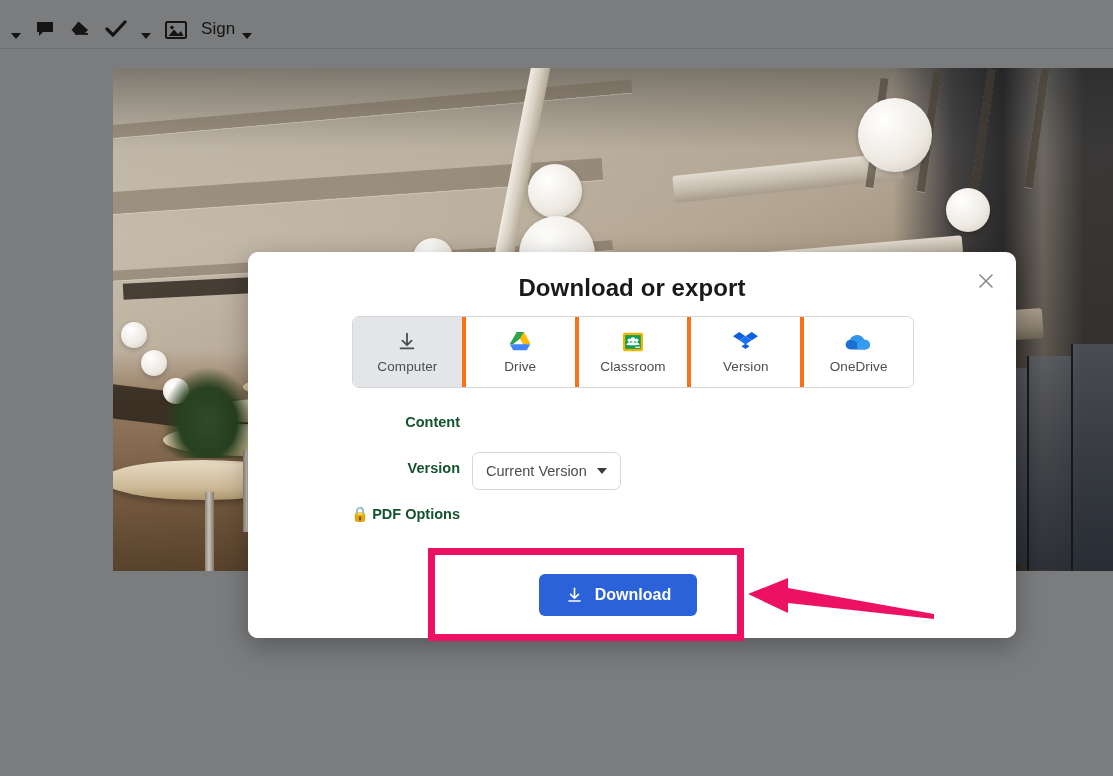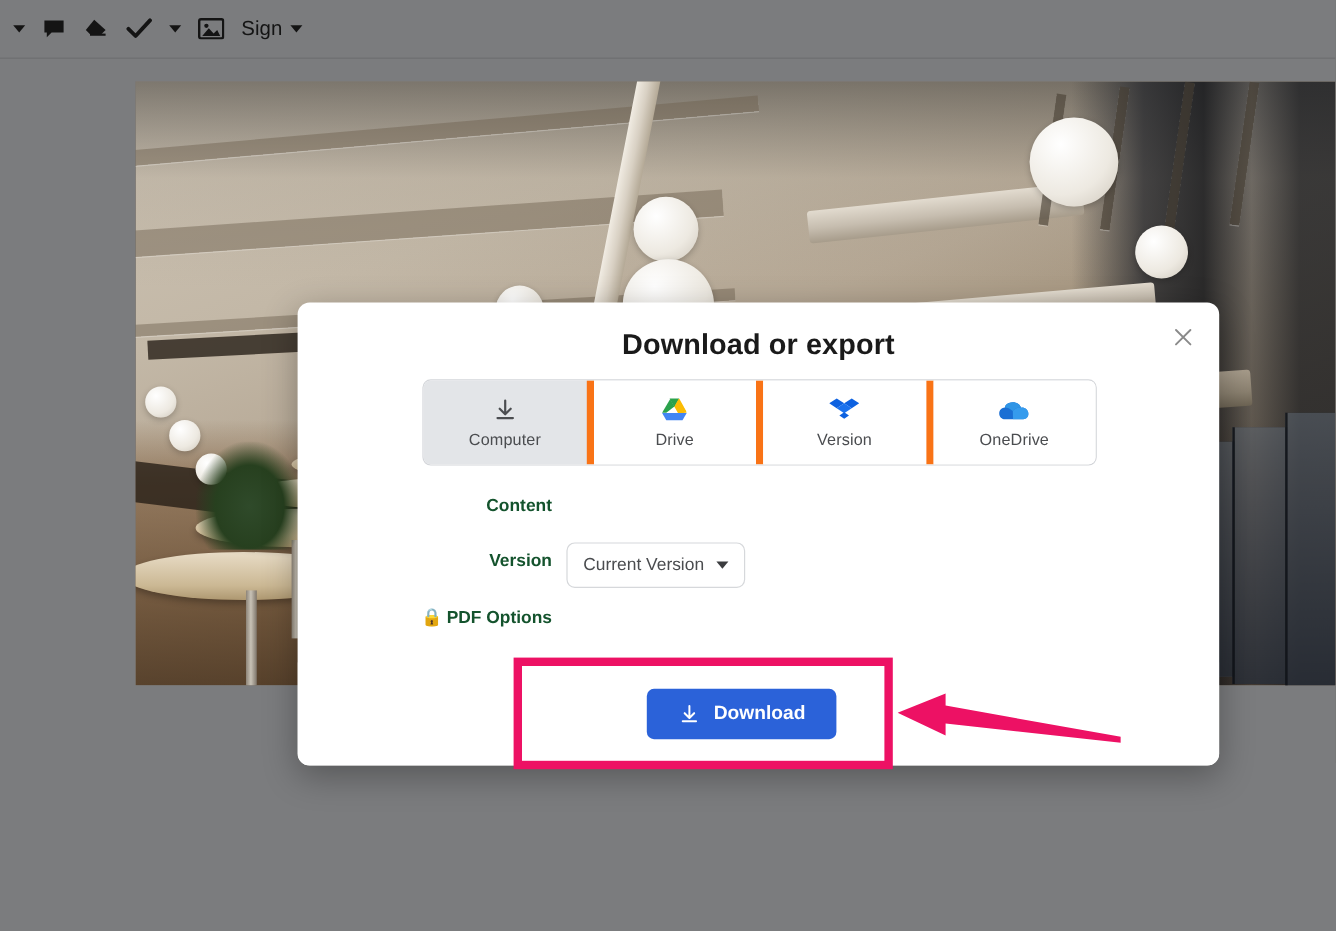--- a/index.html
+++ b/index.html
@@ -25,21 +25,21 @@
     height: 49px;
     background: #7b7c7e;
     display: flex;
     align-items: center;
     padding-left: 4px;
     box-sizing: border-box;
     border-bottom: 1px solid #6e6f71;
   }
   .tb-item {
     display: flex;
-    align-items: center;
+    align-items: flex-end;
     justify-content: center;
     height: 30px;
     padding: 0 7px;
     cursor: pointer;
   }
   .caret-dn {
     width: 0; height: 0;
     border-left: 5px solid transparent;
     border-right: 5px solid transparent;
     border-top: 6px solid #141414;
@@ -178,21 +178,21 @@
     overflow: hidden;
     background: #fff;
   }
   .dest {
     flex: 1 1 0;
     display: flex;
     flex-direction: column;
     align-items: center;
     justify-content: center;
     gap: 5px;
-    border-right: 6px solid #f97316;
+    border-right: 4px solid #f97316;
     cursor: pointer;
     background: #fff;
   }
   .dest:last-child { border-right: none; }
   .dest.selected { background: #e3e5e8; }
   .dest-label {
     font-size: 13.5px;
     color: #4b4d50;
     letter-spacing: .1px;
   }
@@ -438,20 +438,36 @@
                 <path d="M17 3 L24 15.5 L10.5 26 L3.5 26 z" fill="#2ba24c"></path>
                 <path d="M3.5 26 L10.5 26 L24 15.5 L37.5 26 L44.5 26 L38 38 L10 38 z" fill="#4285f4" opacity="0"></path>
                 <path d="M3.5 26.5 L10.5 38.5 L37.5 38.5 L44.5 26.5 z" fill="#4285f4"></path>
                 <path d="M10.5 38.5 L24 15.5 L17 3 L3.5 26.5 z" fill="#2ba24c" opacity="0"></path>
               </g>
             </svg>
           </span>
           <span class="dest-label">Drive</span>
         </div>
 
+        <div class="dest">
+          <span class="dest-icon">
+            <svg width="22" height="22" viewBox="0 0 24 24">
+              <rect x="1" y="2" width="22" height="20" rx="2" fill="#f4b400"></rect>
+              <rect x="3.5" y="4.5" width="17" height="15" fill="#0f9d58"></rect>
+              <circle cx="8" cy="10" r="1.9" fill="#ffffff"></circle>
+              <circle cx="16" cy="10" r="1.9" fill="#ffffff"></circle>
+              <circle cx="12" cy="9.3" r="2.6" fill="#ffffff"></circle>
+              <path d="M4.8 15.2c.6-2 2-3 3.2-3s2.6 1 3.2 3z" fill="#ffffff"></path>
+              <path d="M12.8 15.2c.6-2 2-3 3.2-3s2.6 1 3.2 3z" fill="#ffffff"></path>
+              <path d="M7.8 15.6c.9-2.6 2.6-3.7 4.2-3.7s3.3 1.1 4.2 3.7z" fill="#ffffff"></path>
+              <rect x="14.5" y="17" width="5" height="1.4" fill="#ffffff"></rect>
+            </svg>
+          </span>
+          <span class="dest-label">Classroom</span>
+        </div>
 
         <div class="dest">
           <span class="dest-icon">
             <svg width="25" height="22" viewBox="0 0 40 34">
               <path d="M10 1 L20 7.6 L10 14.2 L0 7.6 z" fill="#0d61e0"></path>
               <path d="M30 1 L40 7.6 L30 14.2 L20 7.6 z" fill="#0d61e0"></path>
               <path d="M10 14.2 L20 7.6 L30 14.2 L20 20.8 z" fill="#1b72ee"></path>
               <path d="M20 23 L30 16.4 L40 23 L30 29.6 z" fill="#0d61e0" opacity="0"></path>
               <path d="M10 16.8 L20 23.4 L30 16.8 L20 29.8 z" fill="#0d61e0" opacity="0"></path>
               <path d="M20 23.2 L10 16.6 L20 23.2 z" fill="none"></path>

